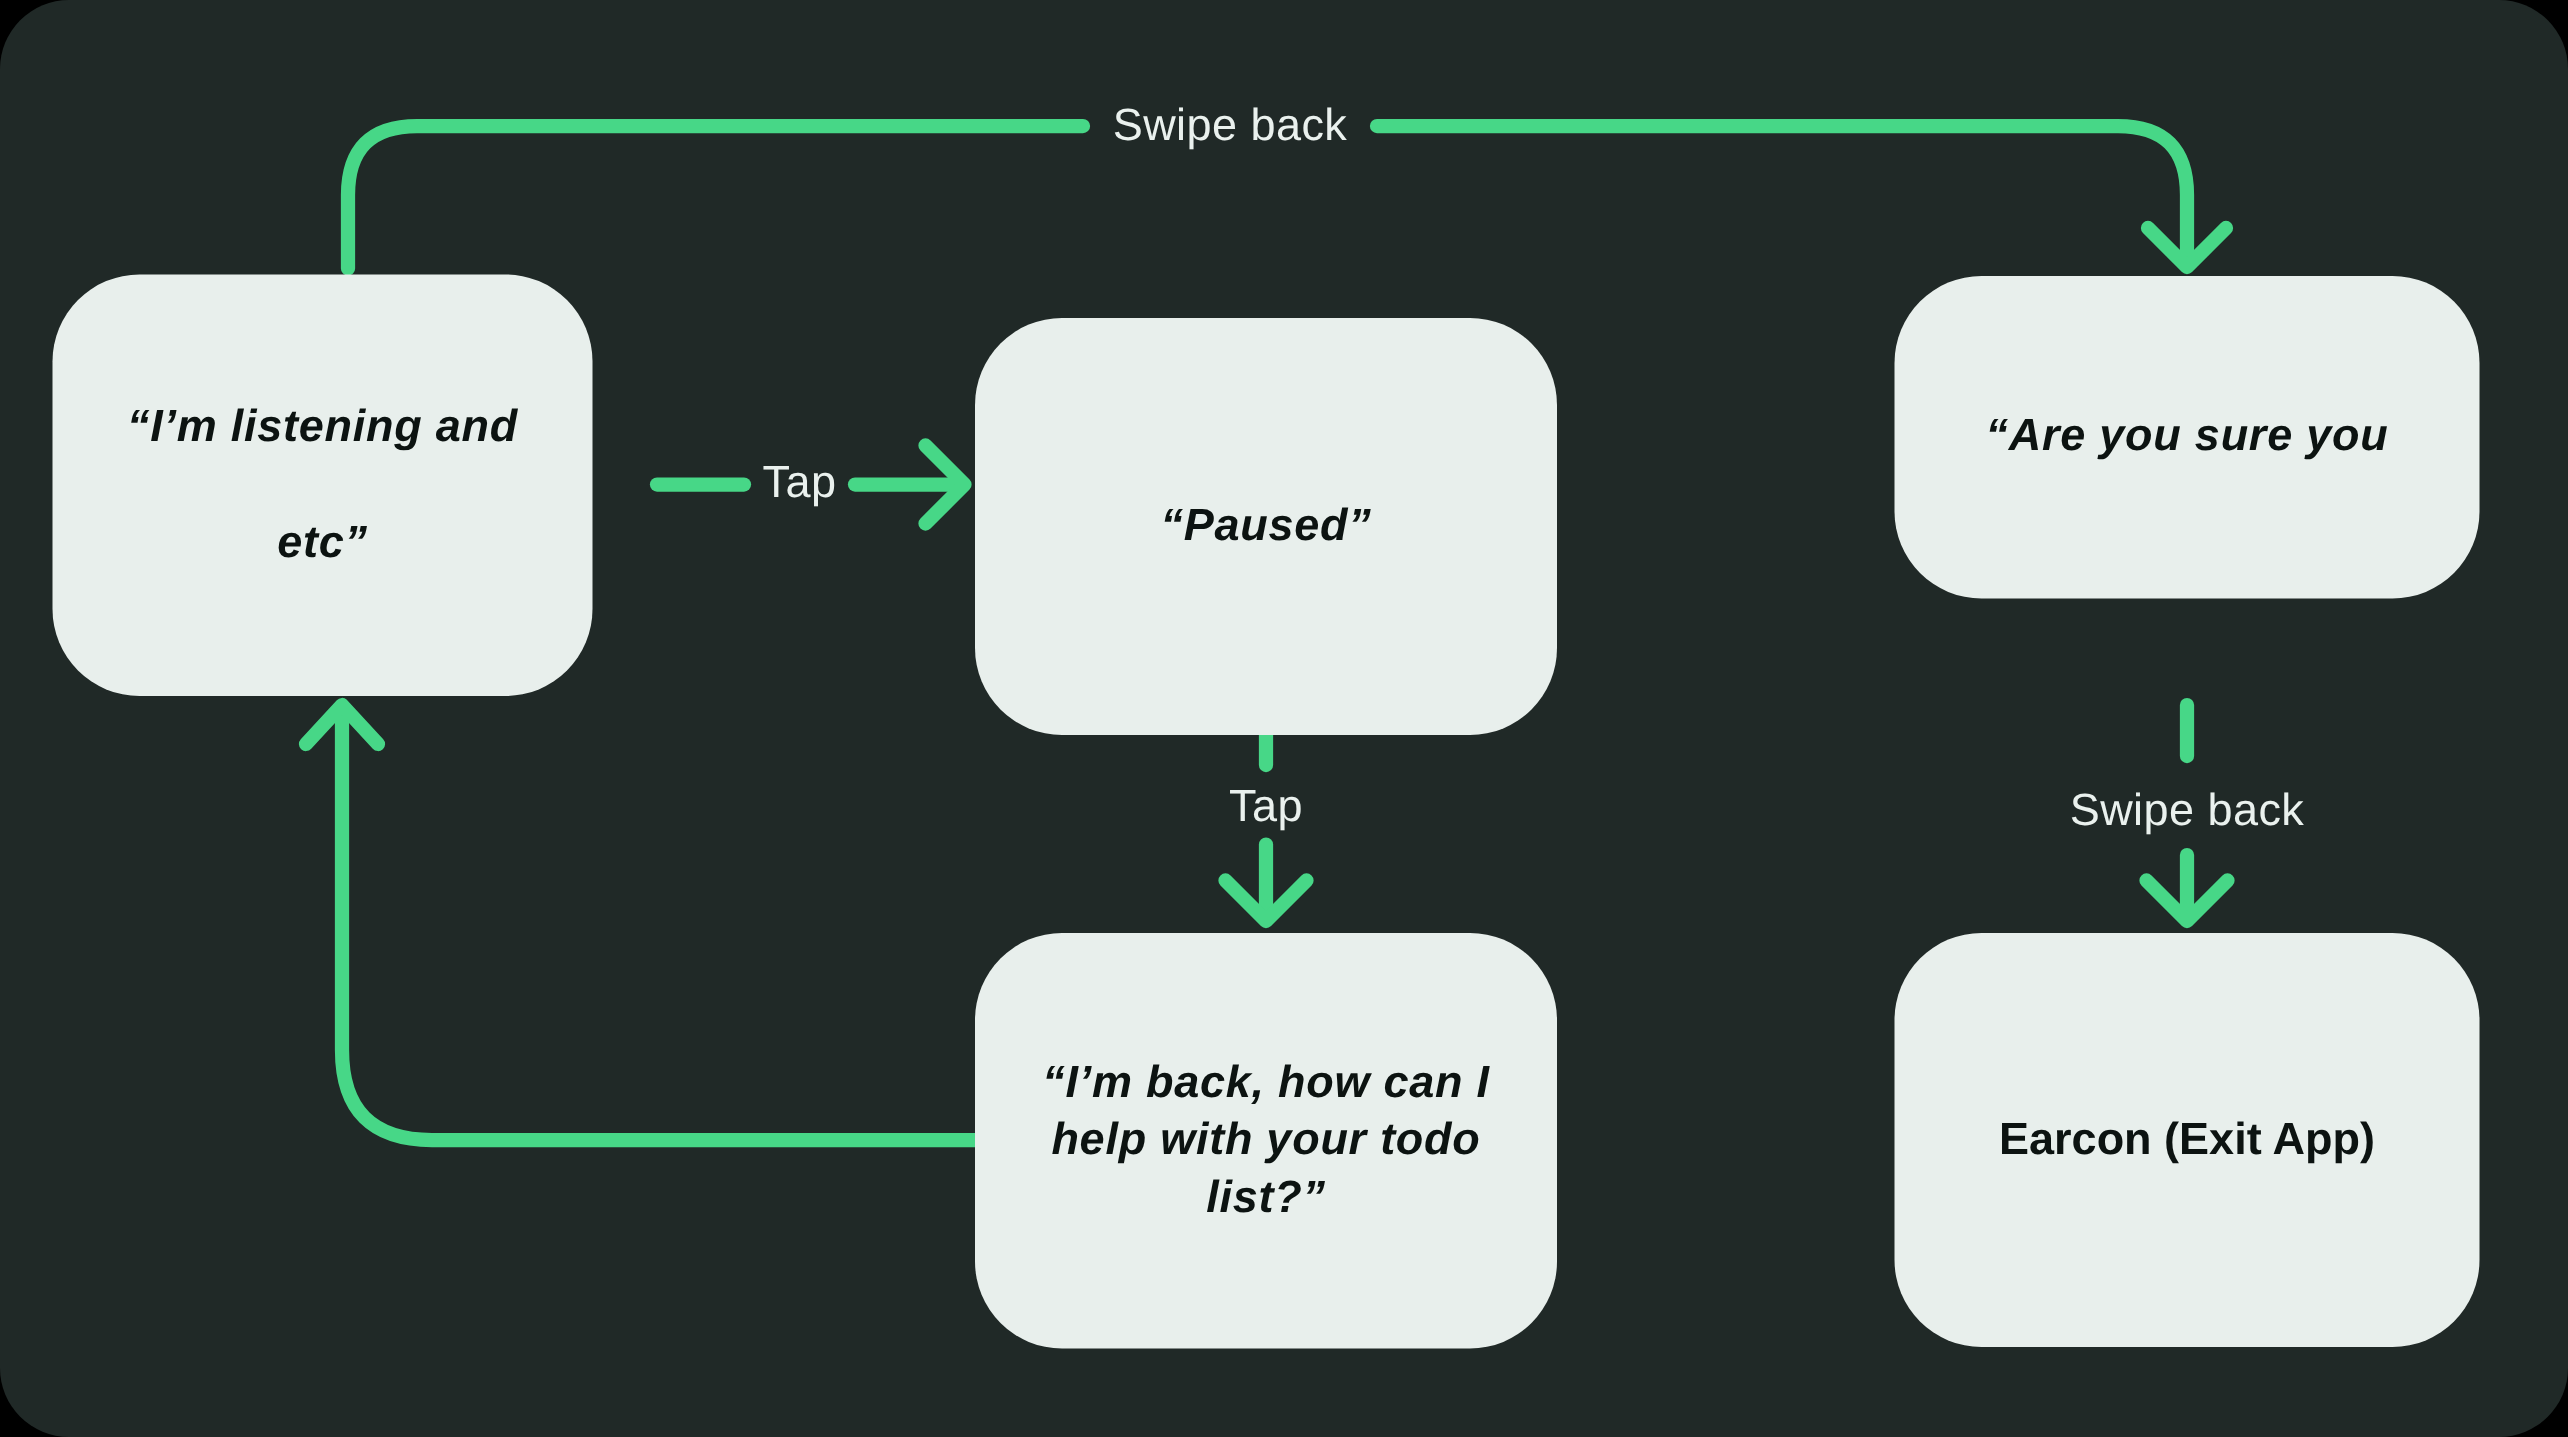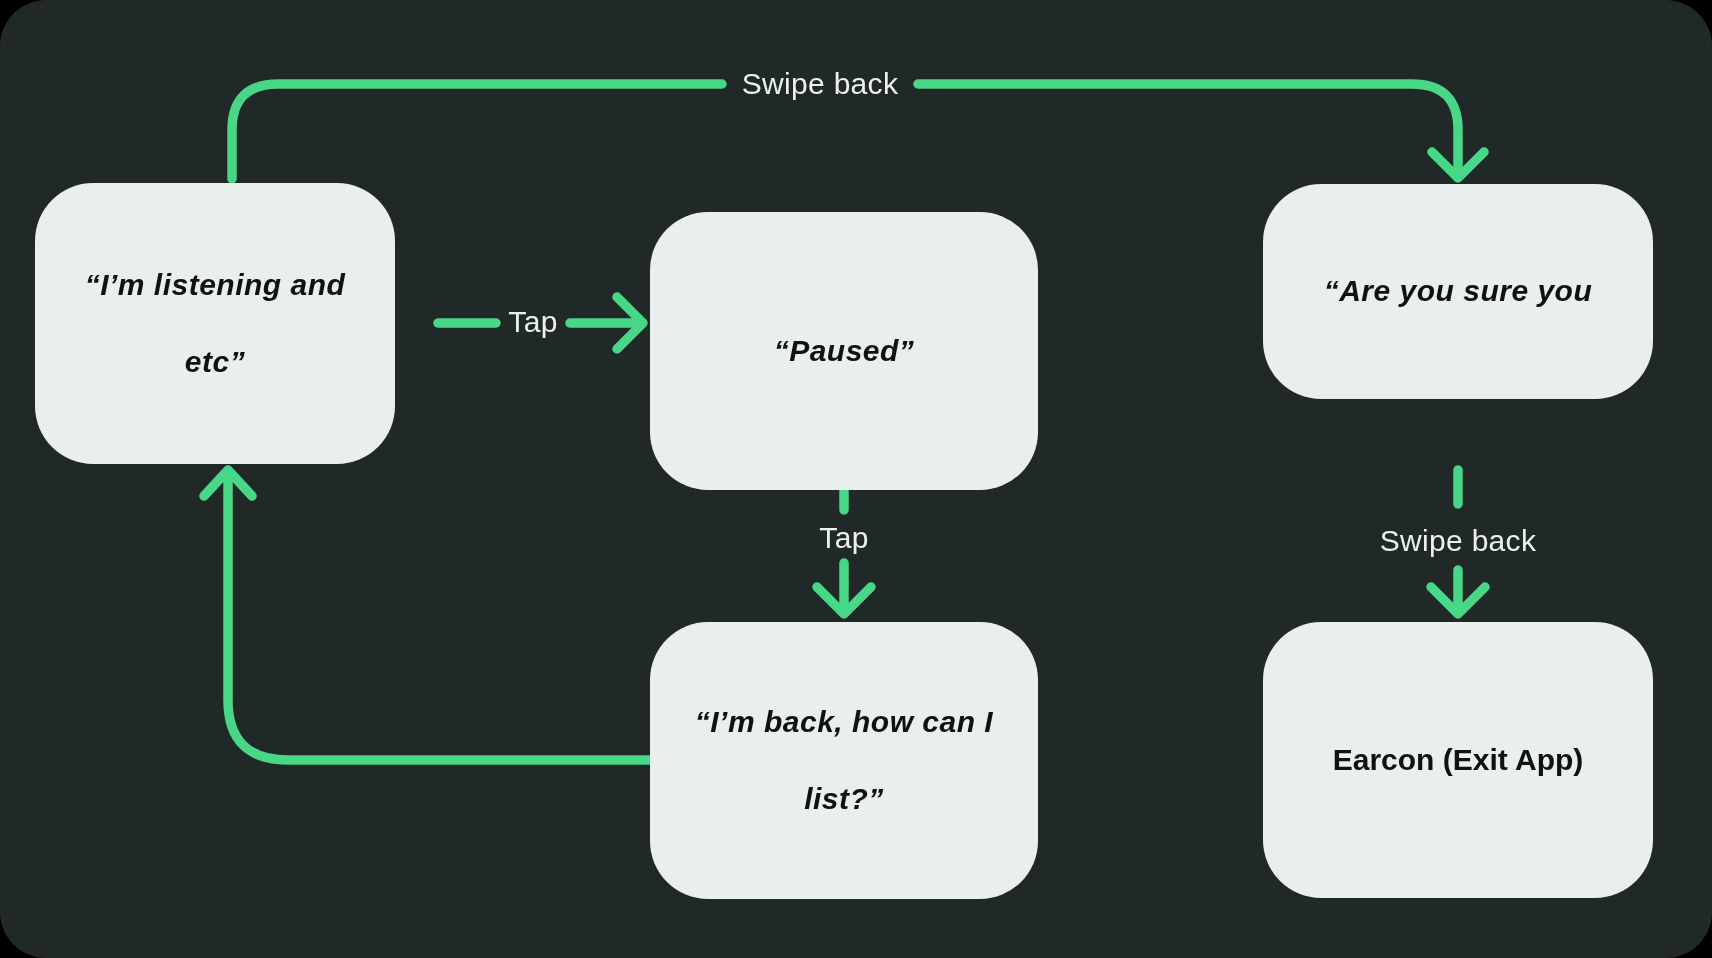--- a/index.html
+++ b/index.html
@@ -117,21 +117,21 @@
 
     <div class="node" id="node-confirm-exit">
       <div>
         <span>“Are you sure you</span><br>
       </div>
     </div>
 
     <div class="node" id="node-back">
       <div>
         <span>“I’m back, how can I</span><br>
-        <br>
+        <span>help with your todo</span><br>
         <span>list?”</span>
       </div>
     </div>
 
     <div class="node plain" id="node-earcon">
       <div>
         <span>Earcon (Exit App)</span>
       </div>
     </div>
 

